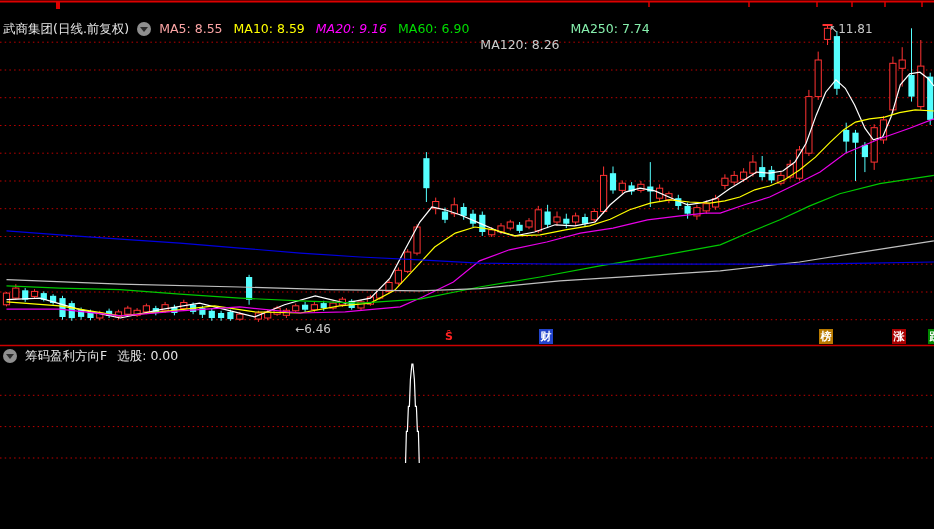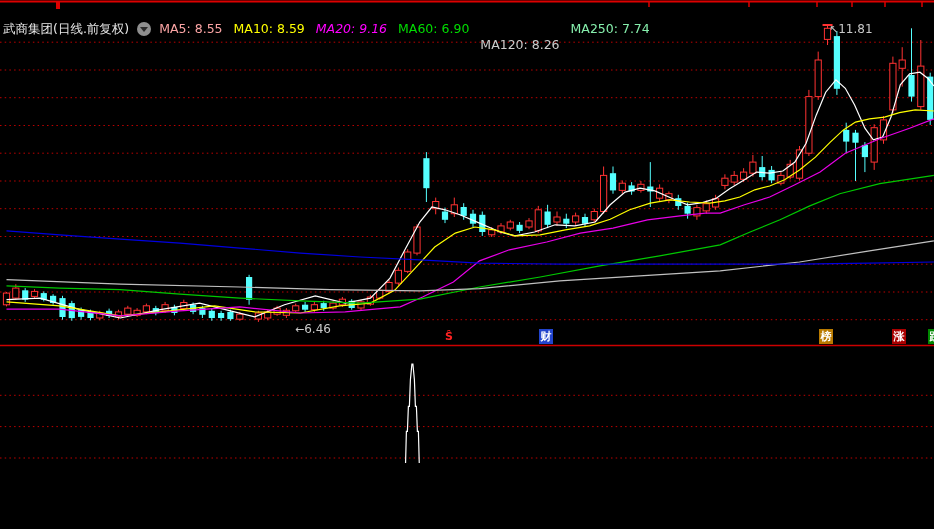--- a/index.html
+++ b/index.html
@@ -505,19 +505,26 @@
     <span class="ma-label" style="color: #86efac;">MA250: 7.74</span>
   </div>
 
   <div class="price-label" style="left:829px;top:19px;">
     <span class="arrow">↖</span><span>11.81</span>
   </div>
   <div class="price-label" style="left:255px;top:319px;margin-left:40px;">
     <span class="arrow">←</span><span>6.46</span>
   </div>
 
+  <div class="subheader">
+    <span class="chev">
+        <span class="tri"></span>
+      </span>
+    <span class="sub-title">筹码盈利方向F</span>
+    <span class="sub-value">选股: 0.00</span>
+  </div>
 
 <div class="floor-marker" style="left: 442px; color: rgb(255, 34, 34);">Ŝ</div>
     <div class="floor-marker" style="left: 539px; color: rgb(255, 255, 255); background: rgb(34, 68, 204);">财</div>
     <div class="floor-marker" style="left: 819px; color: rgb(255, 255, 255); background: rgb(185, 122, 0);">榜</div>
     <div class="floor-marker" style="left: 892px; color: rgb(255, 255, 255); background: rgb(170, 0, 0);">涨</div>
     <div class="floor-marker" style="left: 928px; color: rgb(255, 255, 255); background: rgb(0, 136, 0);">跌</div>
   </div>
 
 </body></html>

